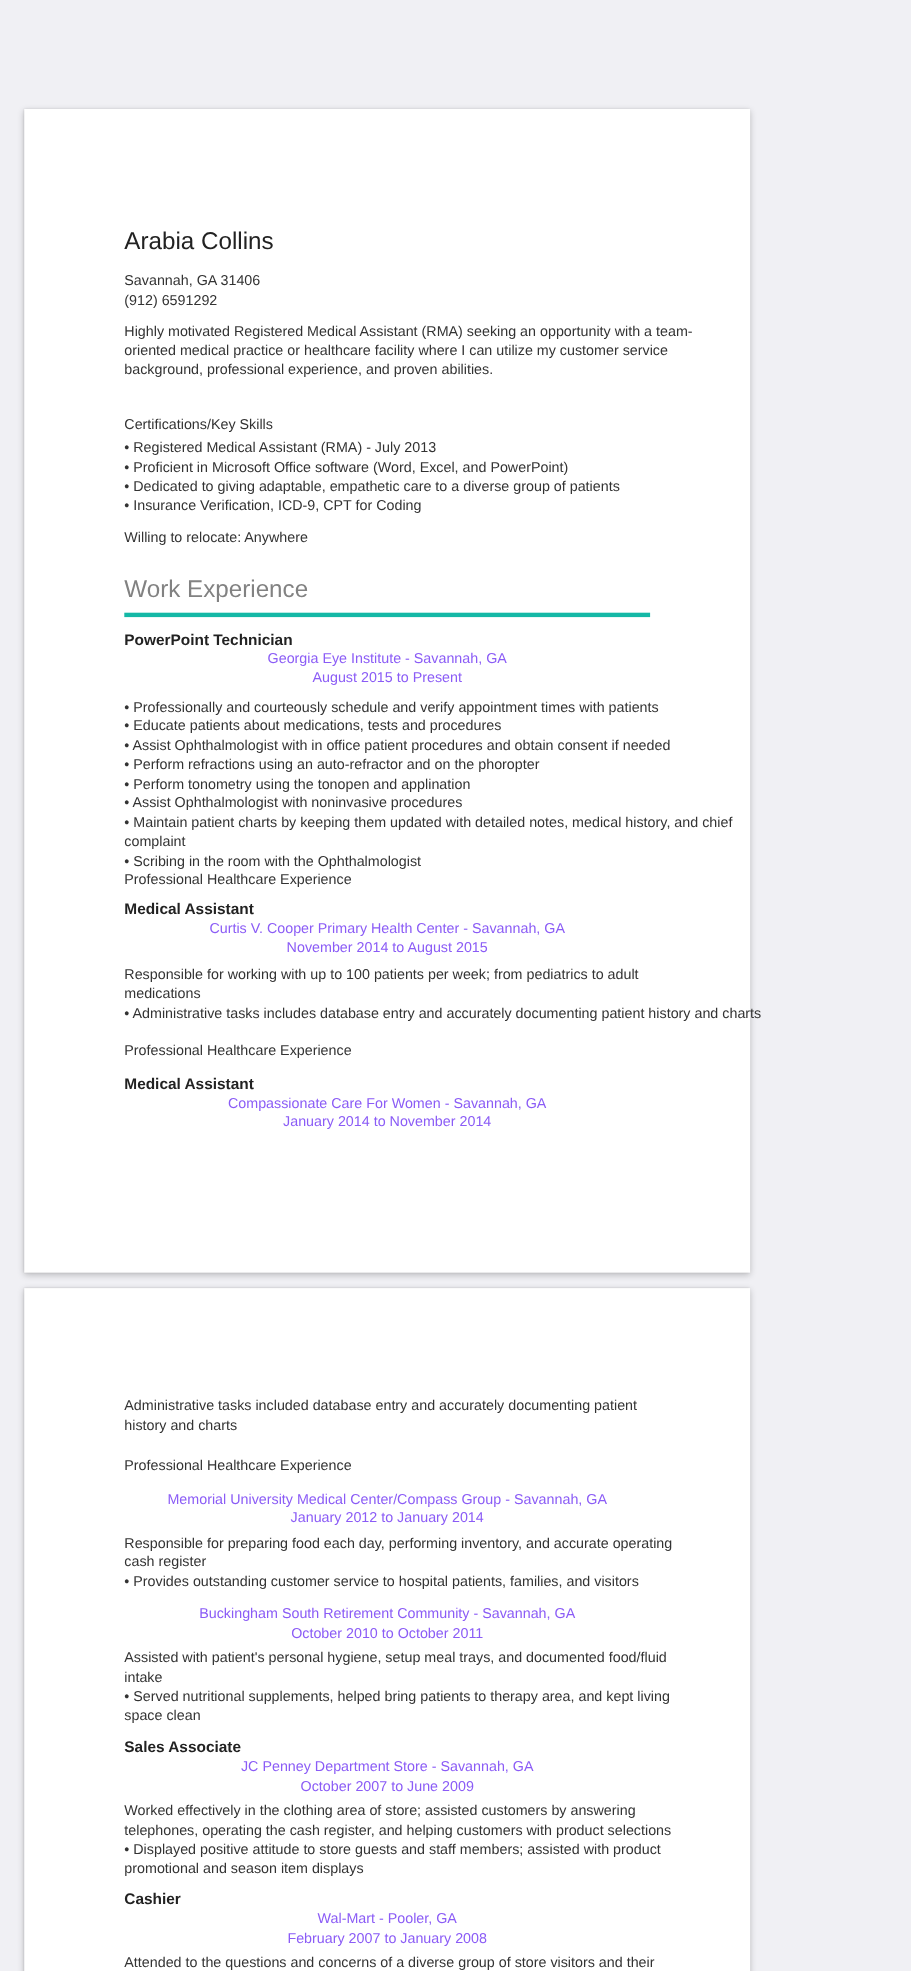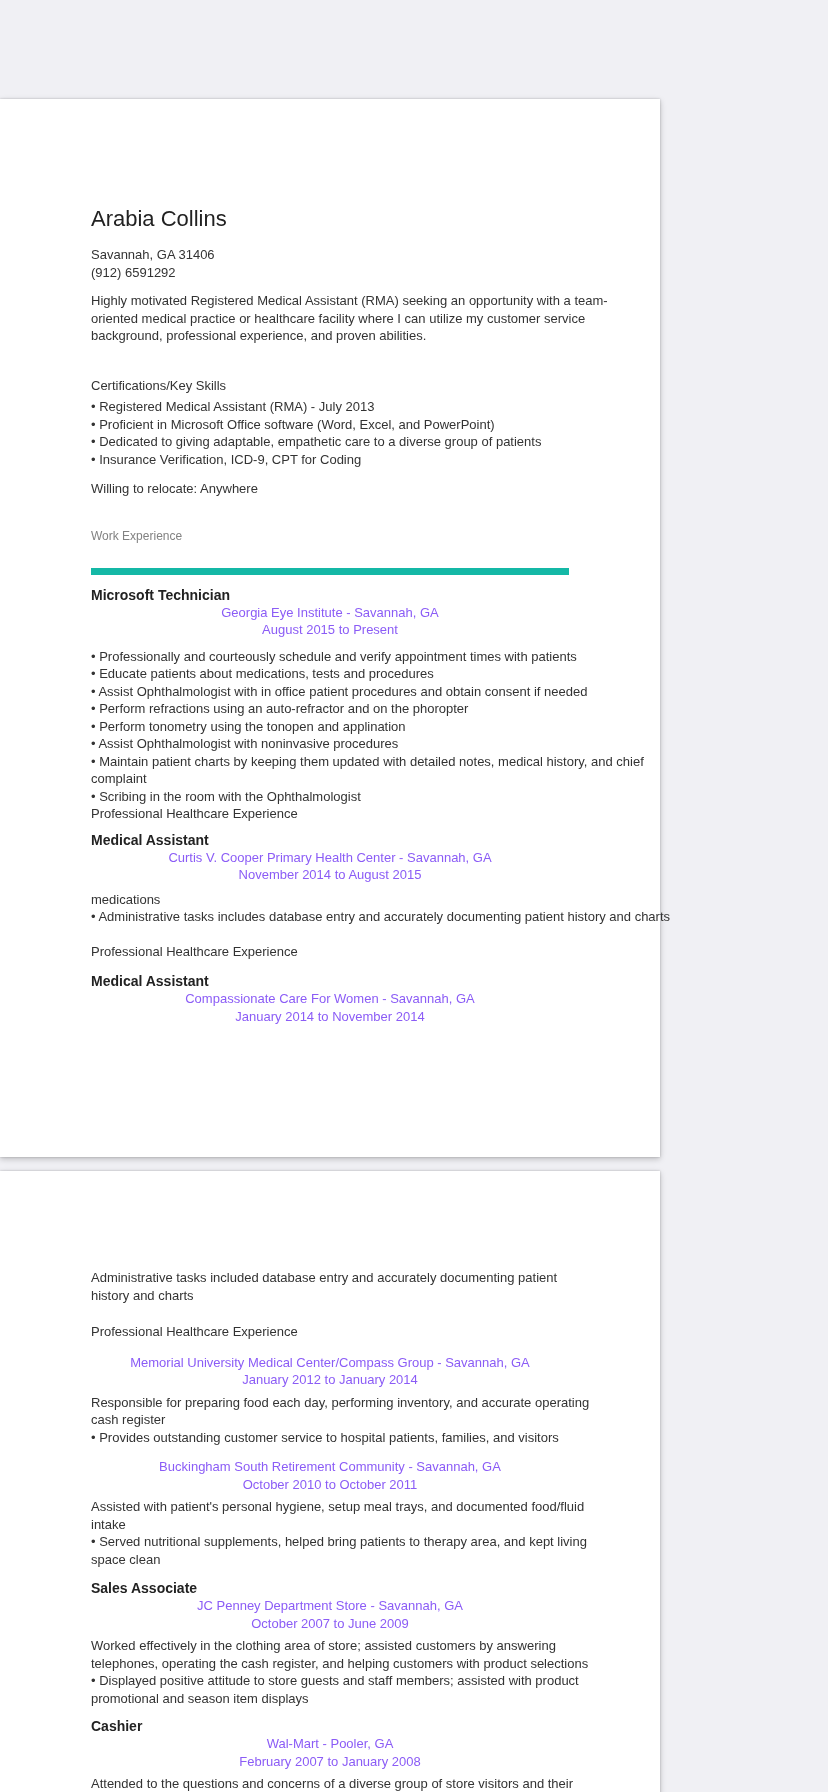--- a/index.html
+++ b/index.html
@@ -6,21 +6,21 @@
   html, body { width: 828px; height: 1792px; }
   body {
     position: relative;
     overflow: hidden;
     background: #f0f0f4;
     font-family: "Liberation Sans", "DejaVu Sans", sans-serif;
     color: #333;
   }
   .page {
     position: absolute;
-    left: 0;
+    left: 22px;
     width: 660px;
     background: #ffffff;
     box-shadow: 0 0 2px rgba(0,0,0,.20), 0 2px 6px rgba(0,0,0,.22);
   }
   #page1 { top: 99px;  height: 1058px; padding: 106px 91px 0 91px; }
   #page2 { top: 1171px; height: 660px;  padding: 98px 91px 0 91px; }
 
   .name { font-size: 22px; line-height: 28px; color: #222; margin-bottom: 13px; }
   .t    { font-size: 13px; line-height: 17.5px; color: #333; }
   .muted{ color: #8b5cf6; text-align: center; }
@@ -28,25 +28,25 @@
   a.email-link { color: #2222ee; text-decoration: none; cursor: pointer; }
 
   .contact { margin-bottom: 11px; }
   .summary { margin-bottom: 32px; }
   .skills-heading { margin-bottom: 4px; }
   .skills { margin-bottom: 12px; }
   .relocate { }
 
   .section-title {
     margin-top: 28px;
-    font-size: 12px;
+    font-size: 22px;
     line-height: 20px;
     color: #828282;
-    padding-bottom: 22px;
-    border-bottom: 7px solid #14b8a6;
+    padding-bottom: 11px;
+    border-bottom: 4px solid #14b8a6;
   }
   .job-title { font-size: 14px; font-weight: bold; line-height: 18px; color: #222; white-space: nowrap; }
   .mt11 { margin-top: 11px; }
   .mt9  { margin-top: 9px; }
   .mt8  { margin-top: 8px; }
   .mt7  { margin-top: 7px; }
   .mt17 { margin-top: 17px; }
   .mt12 { margin-top: 12px; }
   .mt19 { margin-top: 19px; }
   .mt13 { margin-top: 13px; }
@@ -76,40 +76,41 @@
       <div class="tline">• Registered Medical Assistant (RMA) - July 2013</div>
       <div class="tline">• Proficient in Microsoft Office software (Word, Excel, and PowerPoint)</div>
       <div class="tline">• Dedicated to giving adaptable, empathetic care to a diverse group of patients</div>
       <div class="tline">• Insurance Verification, ICD-9, CPT for Coding</div>
     </div>
 
   <div class="t relocate tline">Willing to relocate: Anywhere</div>
 
   <div class="section-title">Work Experience</div>
 
-  <div class="job-title mt11">Microsoft Technician</div>
+  <div class="job-title mt11">PowerPoint Technician</div>
   <div class="t muted tline">Georgia Eye Institute - Savannah, GA</div>
   <div class="t muted tline">August 2015 to Present</div>
   <div class="t mt9">
       <div class="tline">• Professionally and courteously schedule and verify appointment times with patients</div>
       <div class="tline">• Educate patients about medications, tests and procedures</div>
       <div class="tline">• Assist Ophthalmologist with in office patient procedures and obtain consent if needed</div>
       <div class="tline">• Perform refractions using an auto-refractor and on the phoropter</div>
       <div class="tline">• Perform tonometry using the tonopen and applination</div>
       <div class="tline">• Assist Ophthalmologist with noninvasive procedures</div>
       <div class="tline">• Maintain patient charts by keeping them updated with detailed notes, medical history, and chief</div>
       <div class="tline">complaint</div>
       <div class="tline">• Scribing in the room with the Ophthalmologist</div>
       <div class="tline">Professional Healthcare Experience</div>
     </div>
 
   <div class="job-title mt8">Medical Assistant</div>
   <div class="t muted tline">Curtis V. Cooper Primary Health Center - Savannah, GA</div>
   <div class="t muted tline">November 2014 to August 2015</div>
   <div class="t mt7">
+      <div class="tline">Responsible for working with up to 100 patients per week; from pediatrics to adult</div>
       <div class="tline">medications</div>
       <div class="tline">• Administrative tasks includes database entry and accurately documenting patient history and charts</div>
     </div>
   <div class="t mt17 tline">Professional Healthcare Experience</div>
 
   <div class="job-title mt12">Medical Assistant</div>
   <div class="t muted tline">Compassionate Care For Women - Savannah, GA</div>
   <div class="t muted tline">January 2014 to November 2014</div>
 
 </div>

